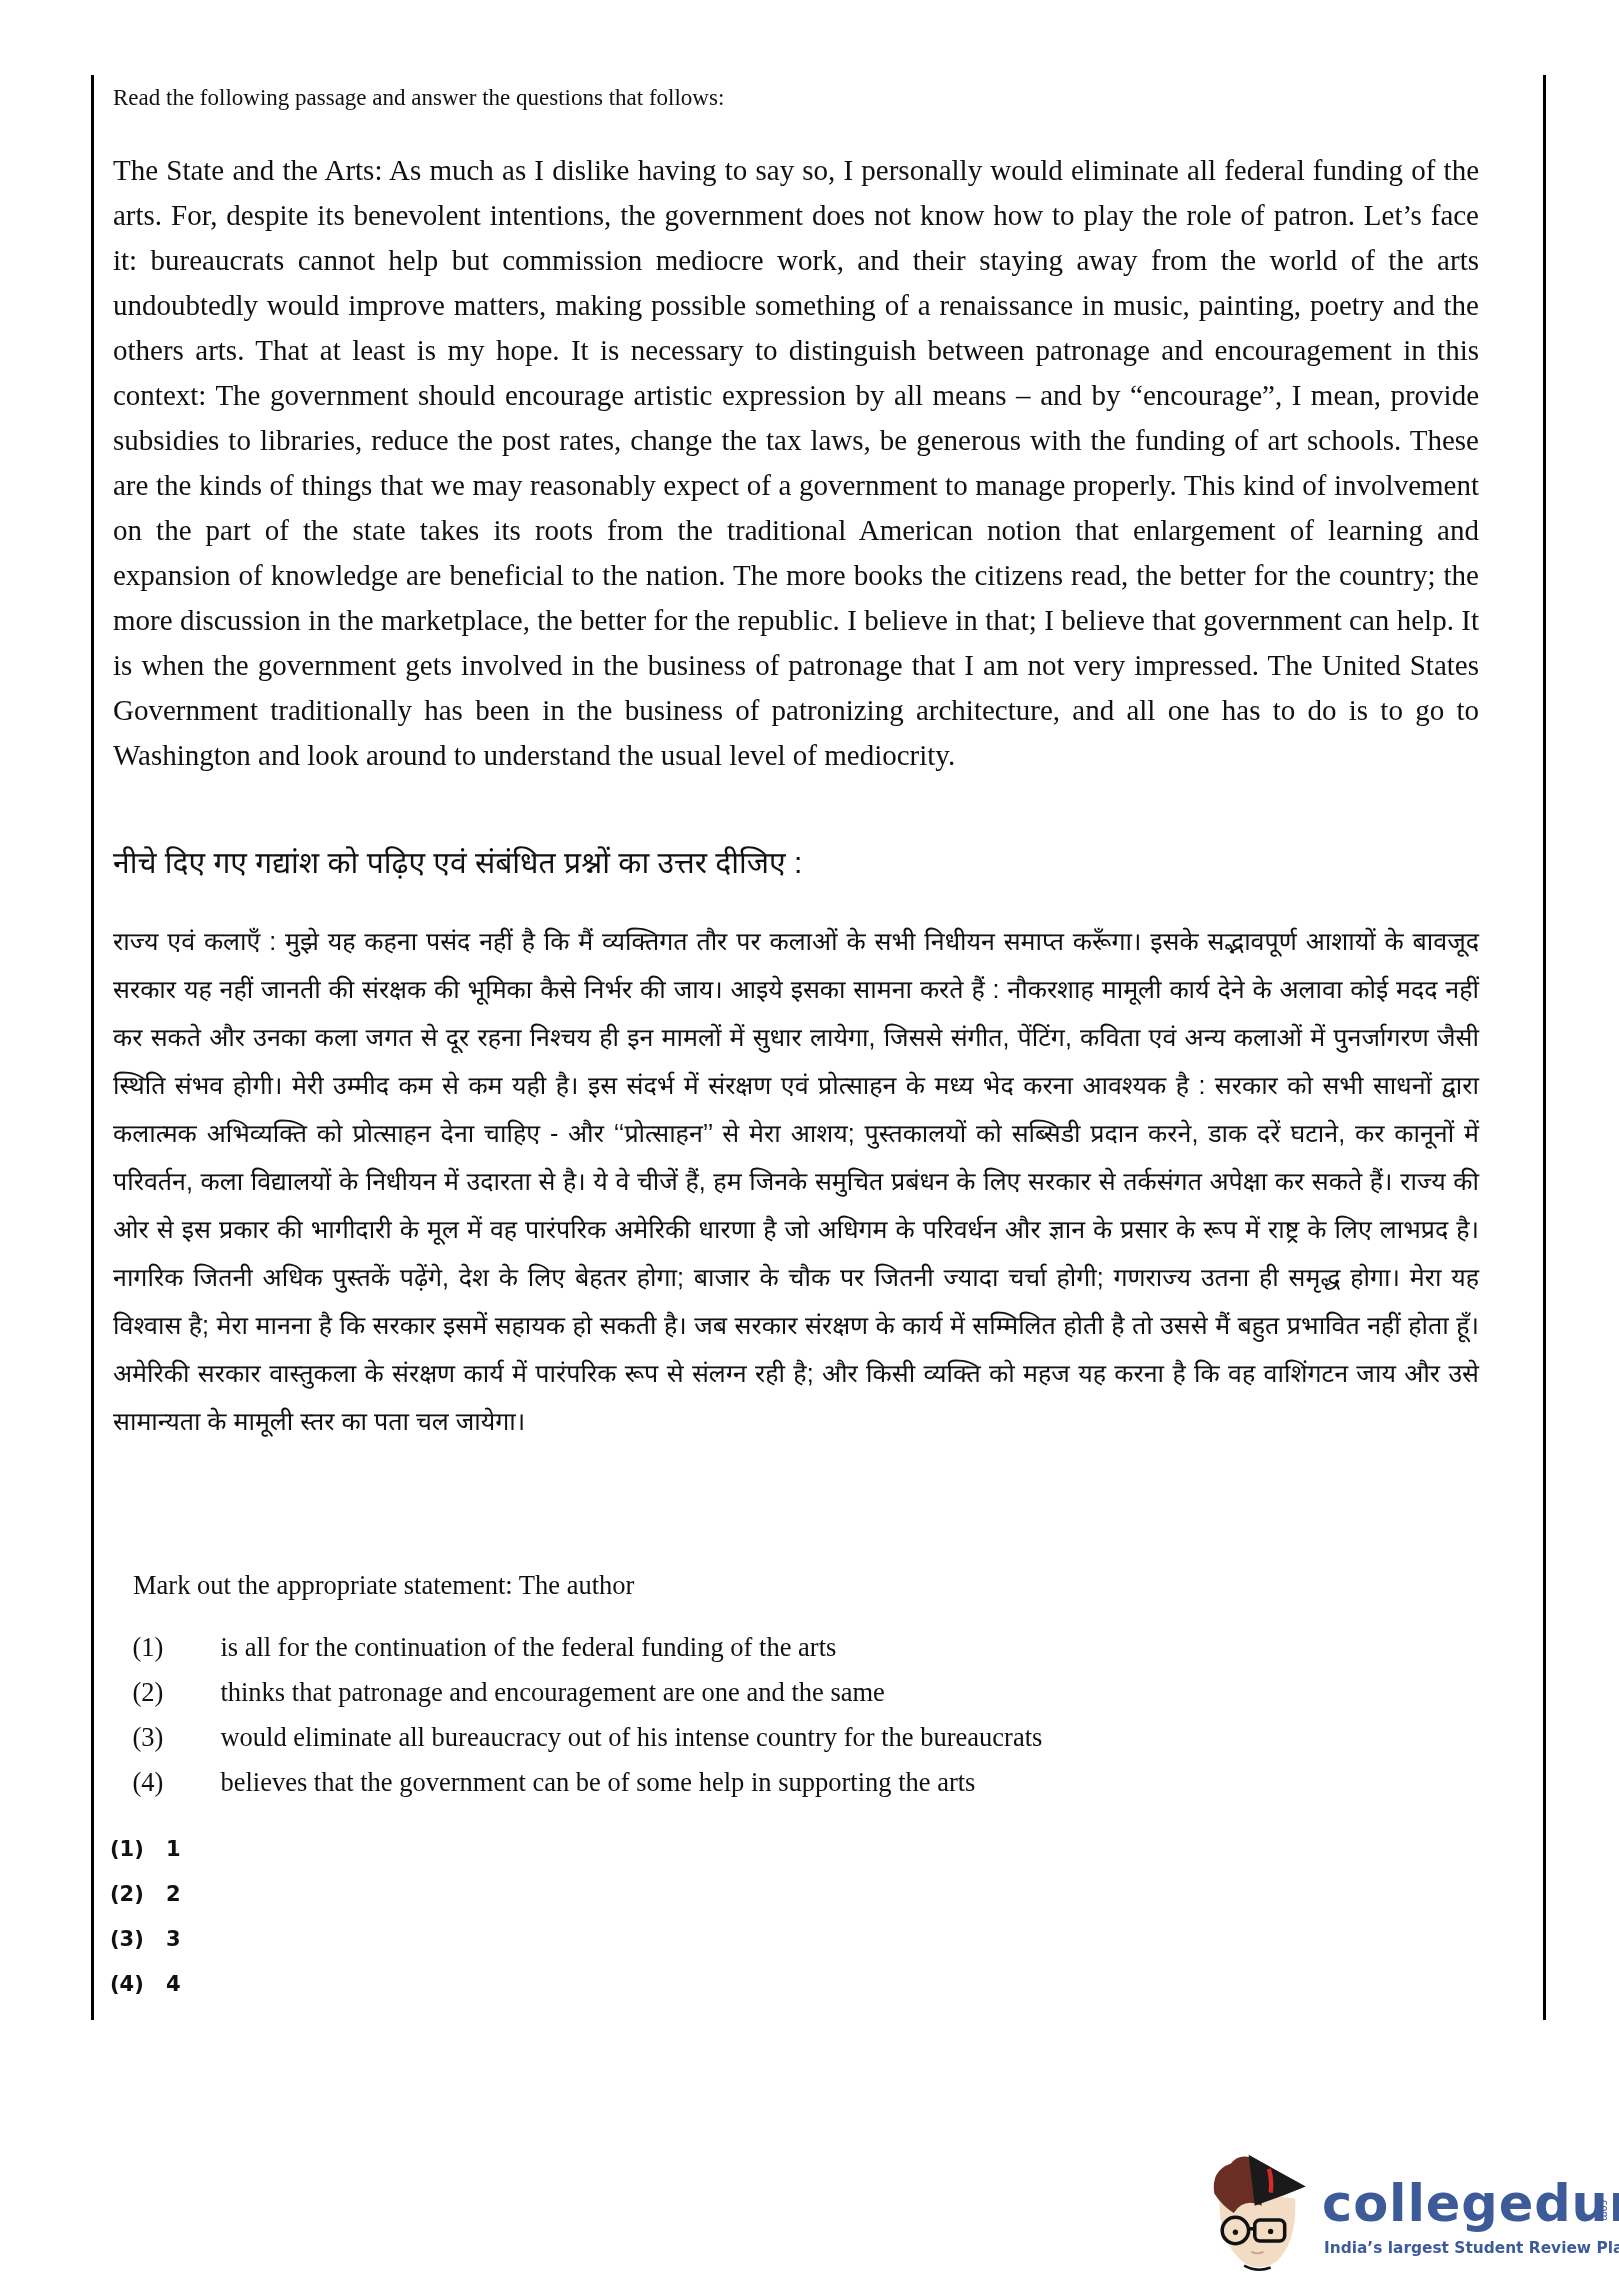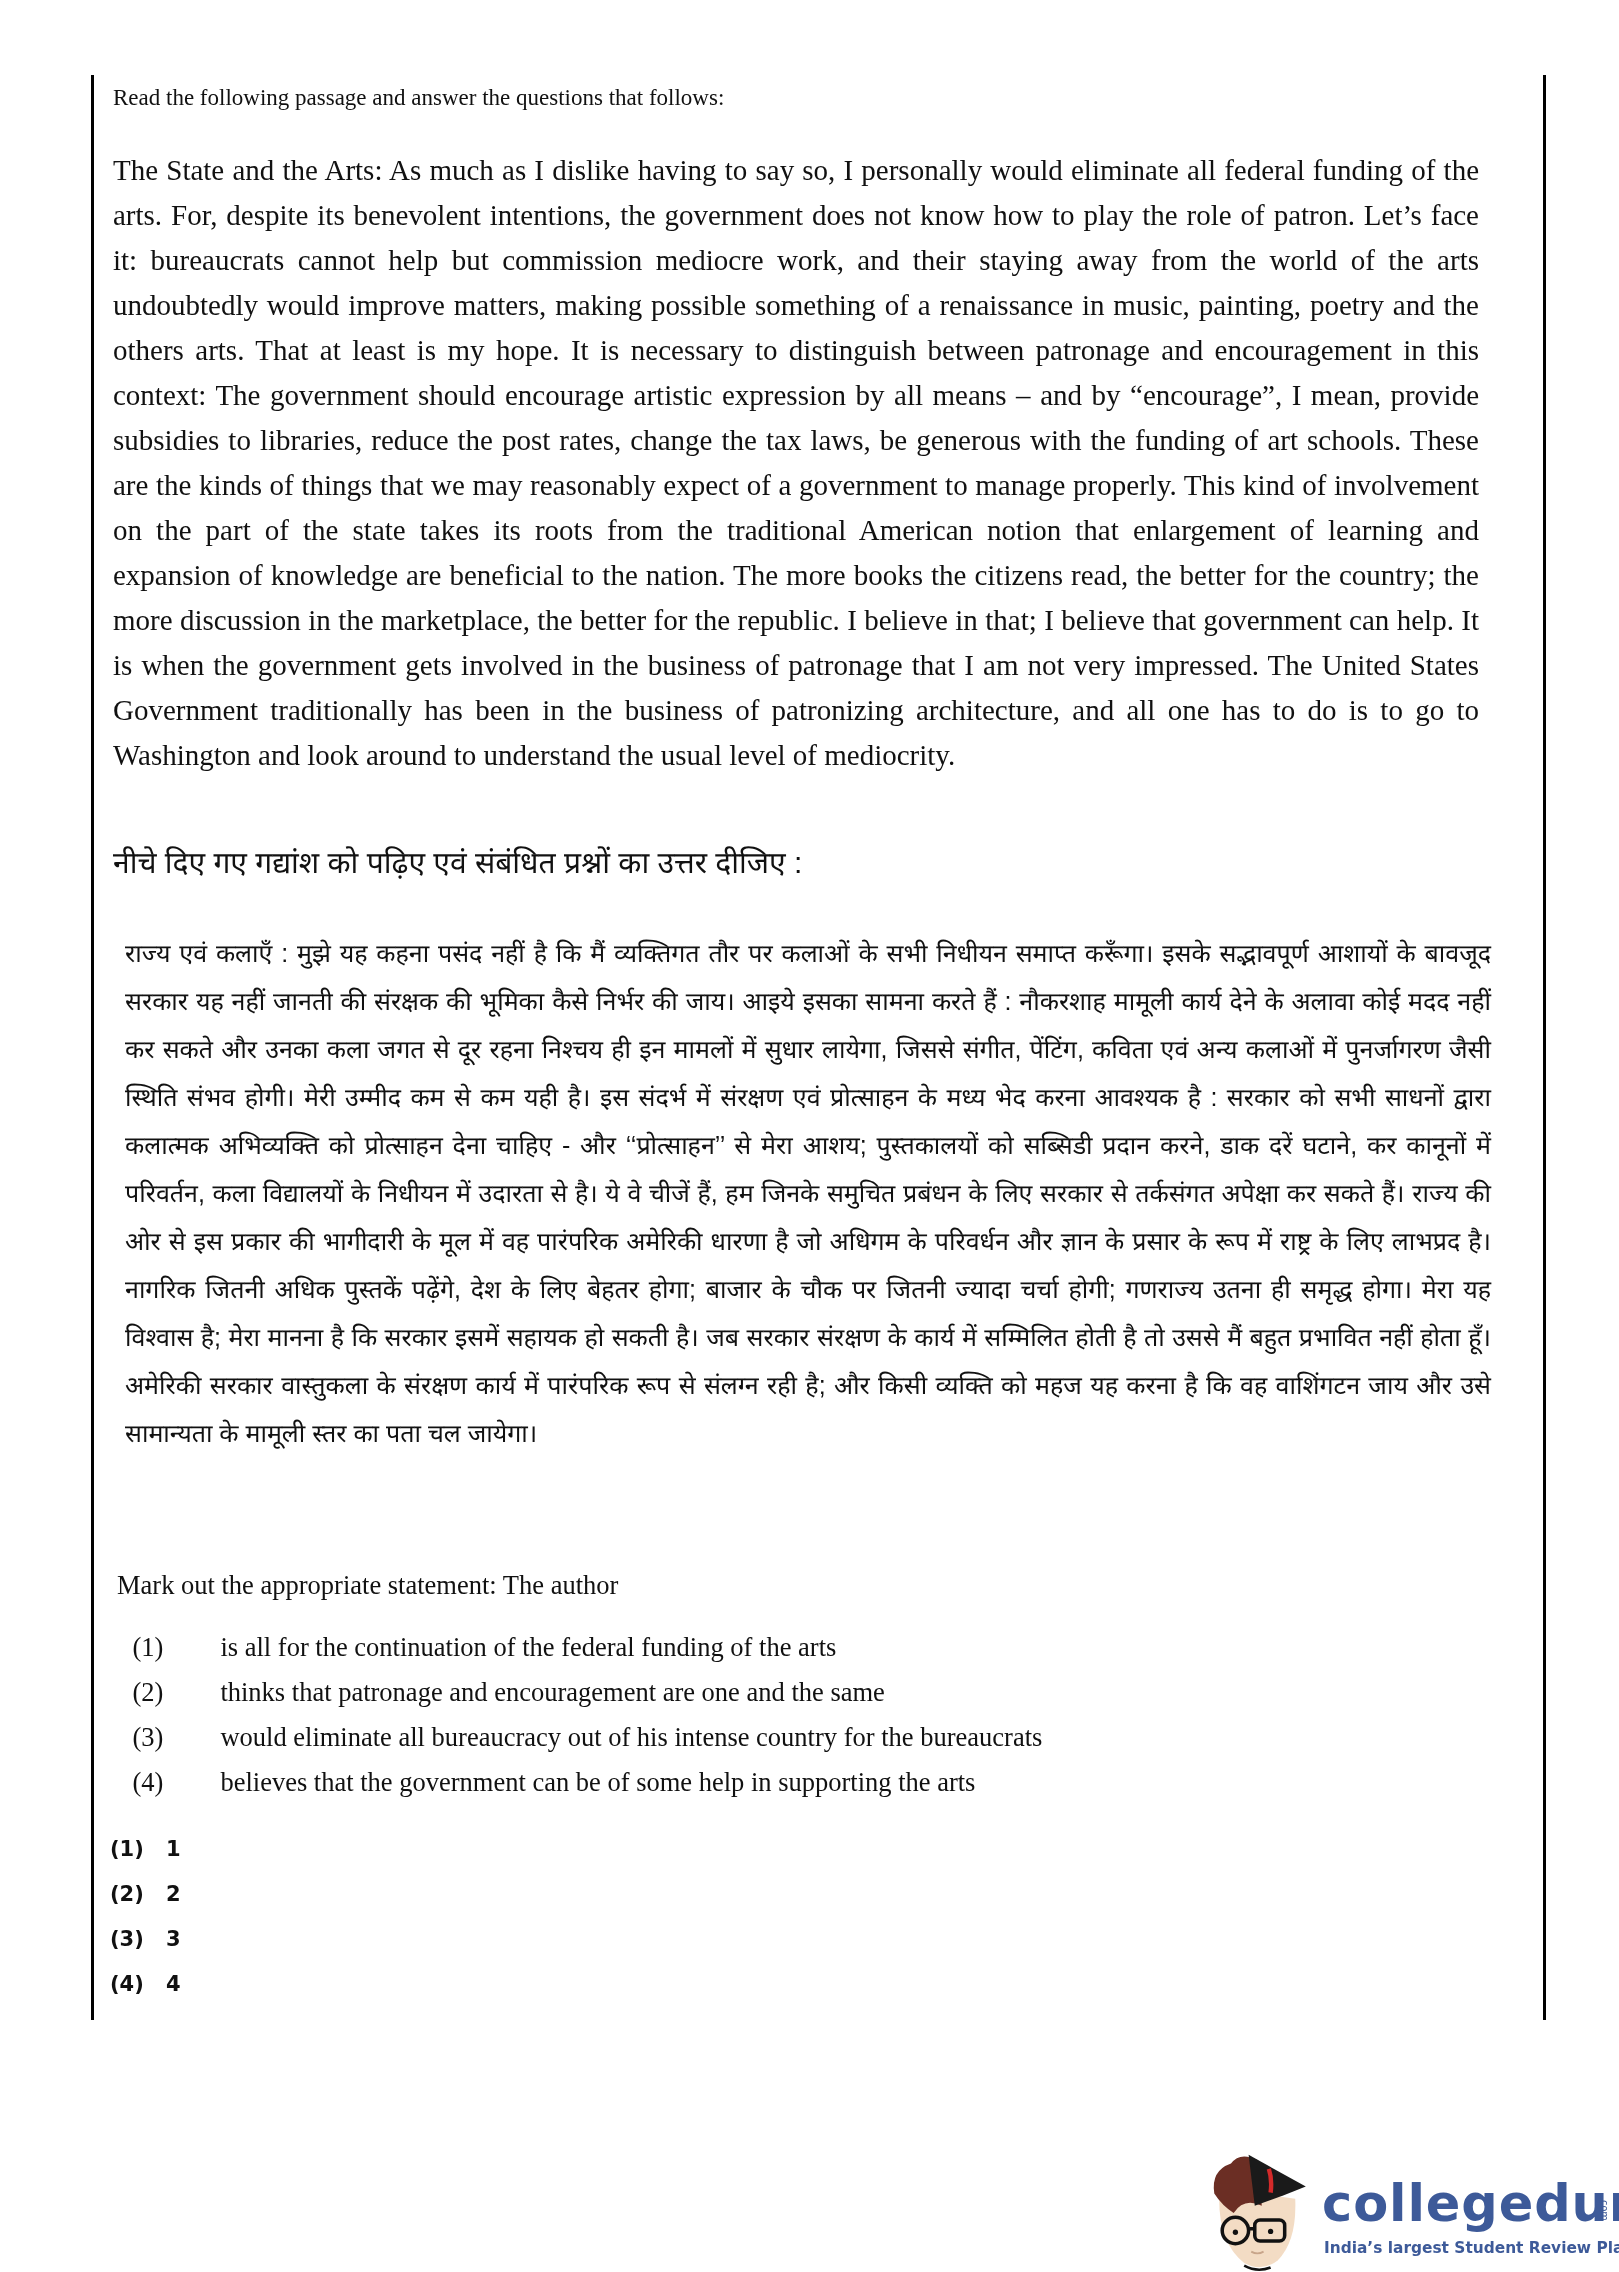--- a/index.html
+++ b/index.html
@@ -7,23 +7,23 @@
   .frame-line { position: absolute; top: 75px; width: 2.6px; height: 1945px; background: #000; }
   .frame-left { left: 91px; }
   .frame-right { left: 1543px; }
 
   .content { position: absolute; left: 113px; top: 79px; width: 1366px; }
   .instruction { font-family: "Liberation Serif", serif; font-size: 23px; line-height: 38px; margin: 0; position: absolute; left: 0; top: 0; white-space: nowrap; }
 
   .passage-en { position: absolute; left: 0; top: 69px; width: 1366px; font-family: "Liberation Serif", serif; font-size: 29px; line-height: 45px; text-align: justify; margin: 0; }
 
   .instruction-hi { position: absolute; left: 0; top: 766px; font-family: "Liberation Sans", "DejaVu Sans", sans-serif; font-size: 30px; line-height: 35px; margin: 0; white-space: nowrap; }
-  .passage-hi { position: absolute; left: 0; top: 838px; width: 1366px; font-family: "Liberation Sans", "DejaVu Sans", sans-serif; font-size: 25px; line-height: 48px; text-align: justify; margin: 12px; }
+  .passage-hi { position: absolute; left: 0; top: 838px; width: 1366px; font-family: "Liberation Sans", "DejaVu Sans", sans-serif; font-size: 25px; line-height: 48px; text-align: justify; margin: 0; }
 
-  .question { position: absolute; left: 4px; top: 1489px; font-family: "Liberation Serif", serif; font-size: 26.5px; line-height: 35px; margin: 0; white-space: nowrap; }
+  .question { position: absolute; left: 20px; top: 1489px; font-family: "Liberation Serif", serif; font-size: 26.5px; line-height: 35px; margin: 0; white-space: nowrap; }
   .options { position: absolute; left: 19.4px; top: 1546px; margin: 0; padding: 0; list-style: none; }
   .option { display: flex; height: 45px; align-items: center; font-family: "Liberation Serif", serif; font-size: 26.5px; }
   .option .num { width: 88px; }
   .option .txt { white-space: nowrap; }
 
   .answers { position: absolute; left: 110px; top: 1826px; margin: 0; padding: 0; list-style: none; }
   .answer { display: flex; height: 45px; align-items: center; font-family: "DejaVu Sans", sans-serif; font-weight: bold; font-size: 21px; cursor: pointer; }
   .answer .num { width: 56px; }
 
   .logo { position: absolute; left: 1209px; top: 2144px; width: 411px; height: 129px; }

